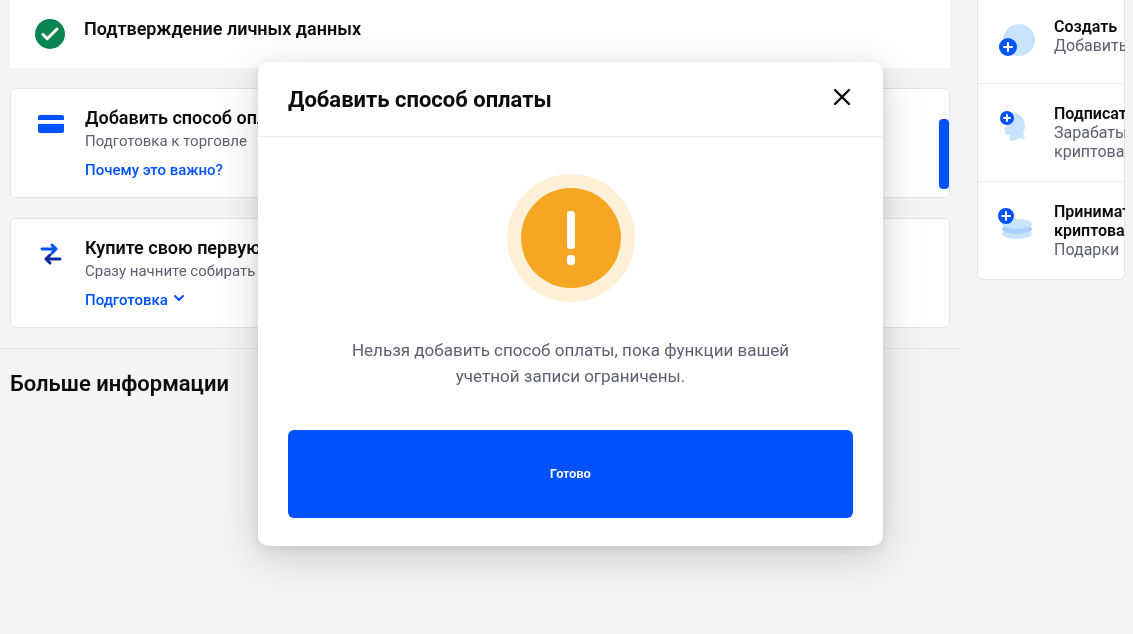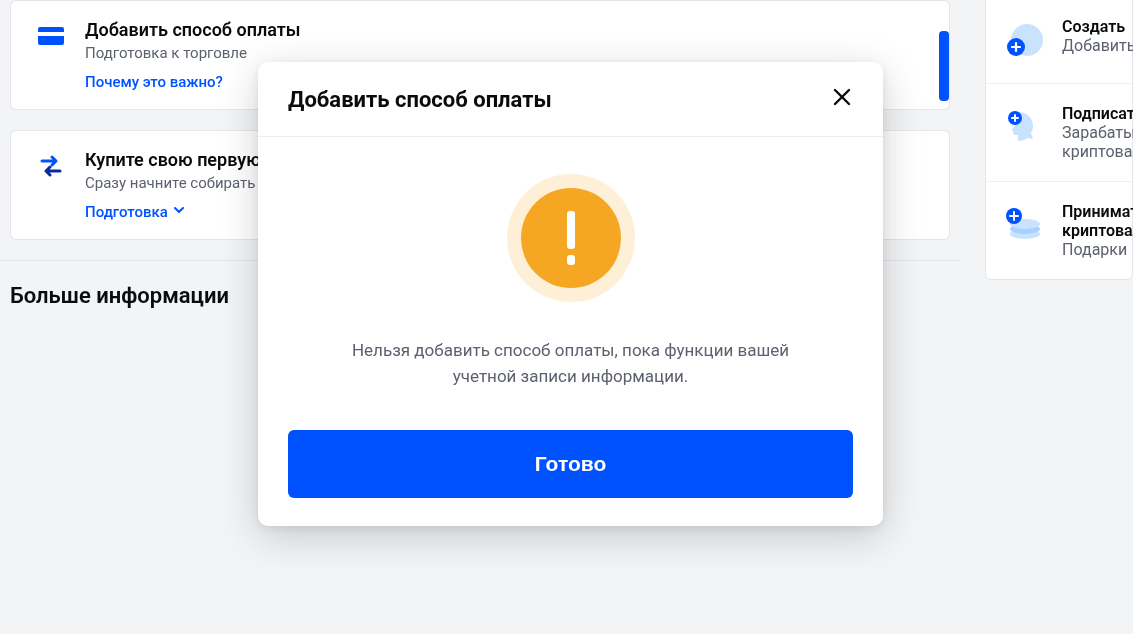--- a/index.html
+++ b/index.html
@@ -21,48 +21,59 @@
   .card .link  { font-size: 15px; color: #0052ff; font-weight: 500; display: inline-flex; align-items: flex-end; gap: 4px; cursor: pointer; }
 
   .blue-strip { position: absolute; right: 0; top: 30px; width: 10px; height: 70px; background: #0052ff; border-radius: 4px; }
   .card.payment { position: relative; }
 
   .section-title { font-size: 22px; font-weight: 600; margin: 22px 0 0 10px; }
 
   .divider { height: 1px; background: #e3e5e8; margin: 0 0 0 0; }
 
   
-  .side-col { position: absolute; right: 0; top: 0; width: 148px; height: 634px; overflow: hidden; }
+  .side-col { position: absolute; right: 8px; top: 0; width: 148px; height: 634px; overflow: hidden; }
   .side-box { background: #ffffff; border: 1px solid #e3e5e8; border-radius: 6px; margin-left: 0; }
   .side-item { display: flex; gap: 16px; padding: 20px 8px 20px 14px; border-bottom: 1px solid #eef0f2; }
   .side-item:last-child { border-bottom: none; }
   .side-icon { width: 46px; height: 46px; flex: 0 0 46px; position: relative; }
   .side-texts .t { font-size: 16px; font-weight: 600; white-space: nowrap; }
   .side-texts .s { font-size: 16px; color: #5b616e; white-space: nowrap; }
 
   
   .modal { position: absolute; left: 258px; top: 62px; width: 625px; background: #ffffff; border-radius: 10px; box-shadow: 0 10px 40px rgba(0,0,0,0.18), 0 2px 8px rgba(0,0,0,0.08); }
   .modal-head { display: flex; align-items: center; justify-content: space-between; padding: 24px 30px; border-bottom: 1px solid #eceff1; }
   .modal-title { font-size: 22px; font-weight: 700; }
   .close { cursor: pointer; }
   .modal-body { padding: 36px 30px 28px 30px; text-align: center; }
   .warn-wrap { display: flex; justify-content: center; margin-bottom: 34px; }
   .modal-msg { font-size: 17px; color: #5b616e; line-height: 1.55; max-width: 500px; margin: 0 auto 40px auto; }
-  .primary-btn { background: #0052ff; color: #ffffff; border: none; border-radius: 6px; width: 100%; padding: 22px 0; font-size: 21px; font-weight: 600; cursor: pointer; }
+  .primary-btn { background: #0052ff; color: #ffffff; border: none; border-radius: 6px; width: 100%; padding: 37px 0; font-size: 12px; font-weight: 600; cursor: pointer; }
 
   
   .chevron { display:inline-block; }
 </style>
 </head>
 <body>
 
 <div class="page">
 
   <div class="main-col">
 
+    <div class="card verify">
+      <div class="step-icon">
+        <svg width="32" height="32" viewBox="0 0 32 32">
+            <circle cx="16" cy="16" r="15" fill="#098551"></circle>
+            <path d="M9 16.5l4.2 4.2L23 11" stroke="#ffffff" stroke-width="3" fill="none" stroke-linecap="round" stroke-linejoin="round"></path>
+          </svg>
+      </div>
+      <div class="texts">
+        <div class="title">Подтверждение личных данных</div>
+      </div>
+    </div>
 
     <div class="card payment">
       <div class="blue-strip"></div>
       <div class="step-icon">
         <svg width="30" height="30" viewBox="0 0 30 30">
             <rect x="2" y="7" width="26" height="18" rx="2" fill="#0052ff"></rect>
             <rect x="2" y="12" width="26" height="4" fill="#ffffff"></rect>
           </svg>
       </div>
       <div class="texts">
@@ -164,20 +175,20 @@
     </div>
     <div class="modal-body">
       <div class="warn-wrap">
         <svg width="130" height="130" viewBox="0 0 130 130">
           <circle cx="65" cy="65" r="64" fill="#fdf0d6"></circle>
           <circle cx="65" cy="65" r="50" fill="#f5a623"></circle>
           <rect x="61" y="38" width="8" height="38" rx="3" fill="#ffffff"></rect>
           <rect x="61" y="82" width="8" height="10" rx="3" fill="#ffffff"></rect>
         </svg>
       </div>
-      <div class="modal-msg">Нельзя добавить способ оплаты, пока функции вашей учетной записи информации.</div>
+      <div class="modal-msg">Нельзя добавить способ оплаты, пока функции вашей учетной записи ограничены.</div>
       <button class="primary-btn">
         <span>Готово</span>
       </button>
     </div>
   </div>
 
 </div>
 
 </body></html>

